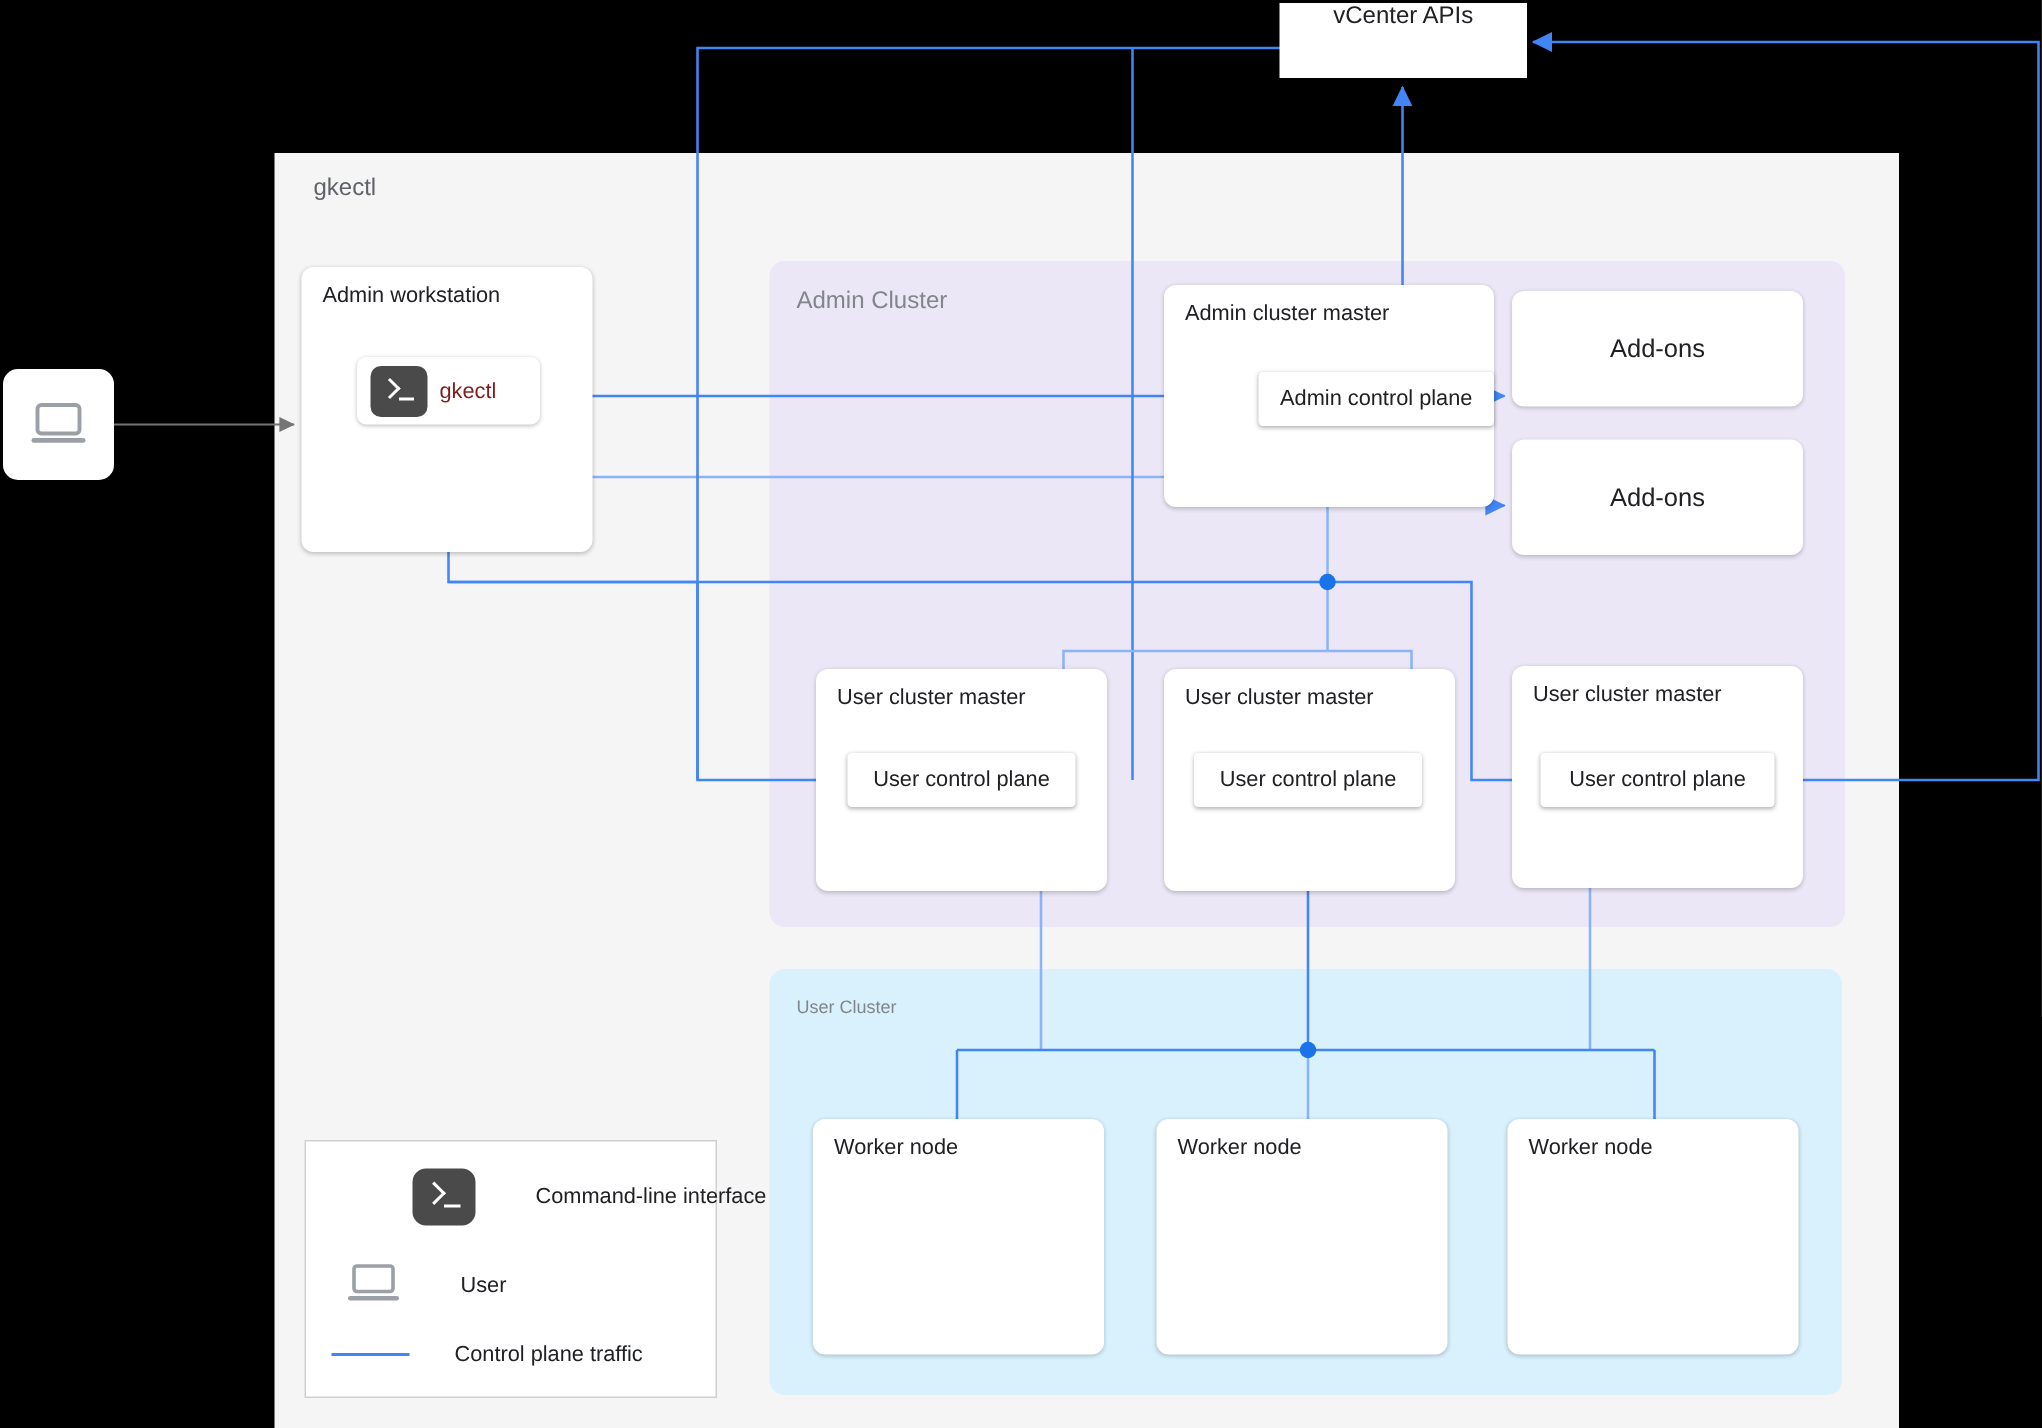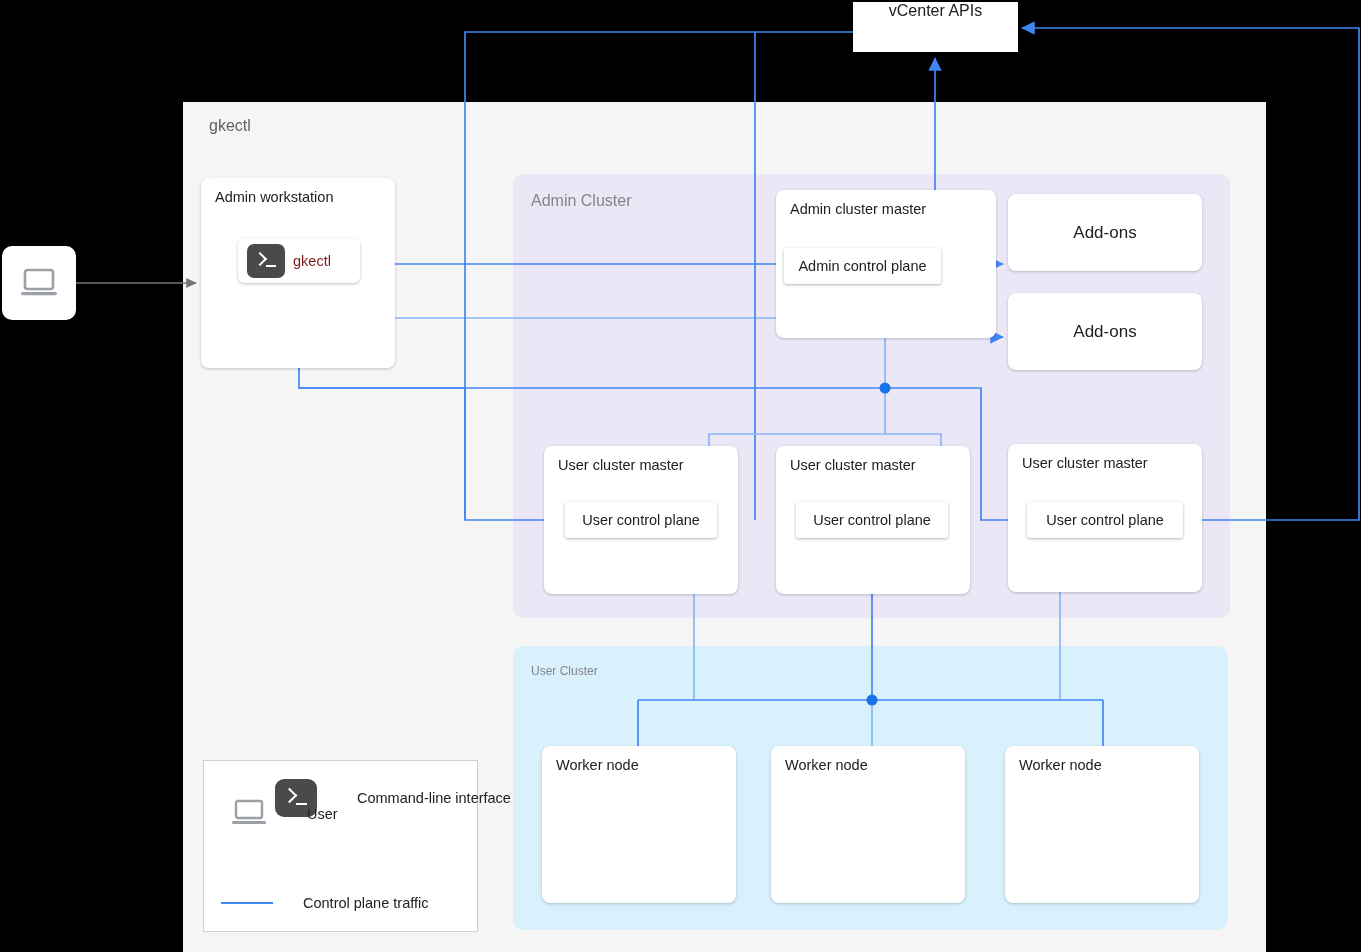--- a/index.html
+++ b/index.html
@@ -158,21 +158,21 @@
     <div class="title">Admin workstation</div>
   </div>
   <div class="chip" style="left:238px;top:238px;width:122px;height:45px;">
     <span class="term"></span>
     <span class="lbl">gkectl</span>
   </div>
 
   <div class="card" style="left:776px;top:190px;width:220px;height:148px;">
     <div class="title">Admin cluster master</div>
   </div>
-  <div class="inner" style="left:784px;top:248px;width:157px;height:36px;">
+  <div class="inner" style="left:839px;top:248px;width:157px;height:36px;">
     <span>Admin control plane</span>
   </div>
 
   <div class="card center" style="left:1008px;top:194px;width:194px;height:77px;">
     <span class="ctext">Add-ons</span>
   </div>
   <div class="card center" style="left:1008px;top:293px;width:194px;height:77px;">
     <span class="ctext">Add-ons</span>
   </div>
 
@@ -208,21 +208,21 @@
   </div>
 
   <div class="legend-title">Legend</div>
   <div class="legend-box"></div>
 
   <div class="legend-row" style="left:231px;top:779px;padding-left:44px;">
     <span class="term-lg"></span>
     <span class="legend-text" style="margin-left:40px;">Command-line interface</span>
   </div>
 
-  <div class="legend-row" style="left:231px;top:799px;">
+  <div class="legend-row" style="left:231px;top:842px;">
     <svg width="36" height="30" viewBox="0 0 36 30">
       <rect x="5" y="2" width="26" height="17" rx="2" fill="none" stroke="#9aa0a6" stroke-width="2.4"></rect>
       <rect x="1" y="22" width="34" height="3" rx="1.5" fill="#9aa0a6"></rect>
     </svg>
     <span class="legend-text" style="margin-left:40px;">User</span>
   </div>
 
   <div class="legend-row" style="left:221px;top:895px;">
     <span class="line-sample"></span>
     <span class="legend-text" style="margin-left:30px;">Control plane traffic</span>

